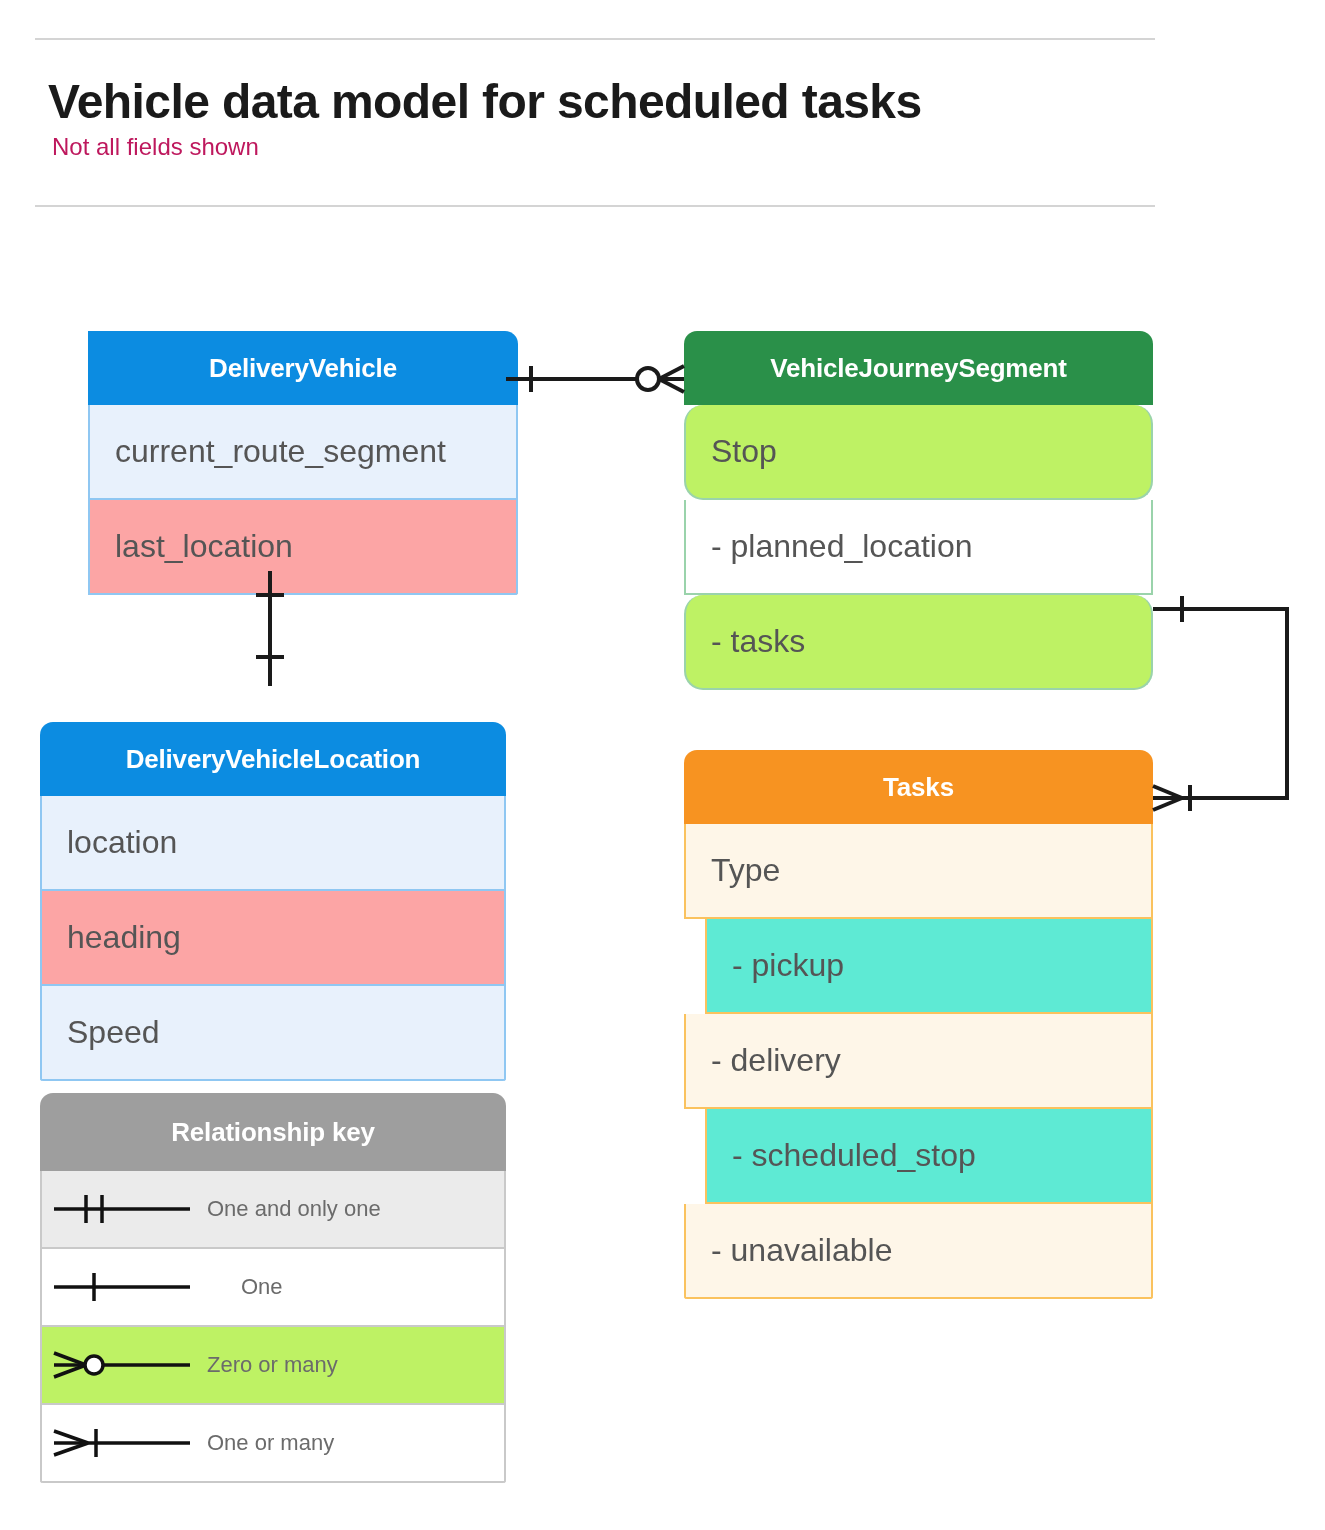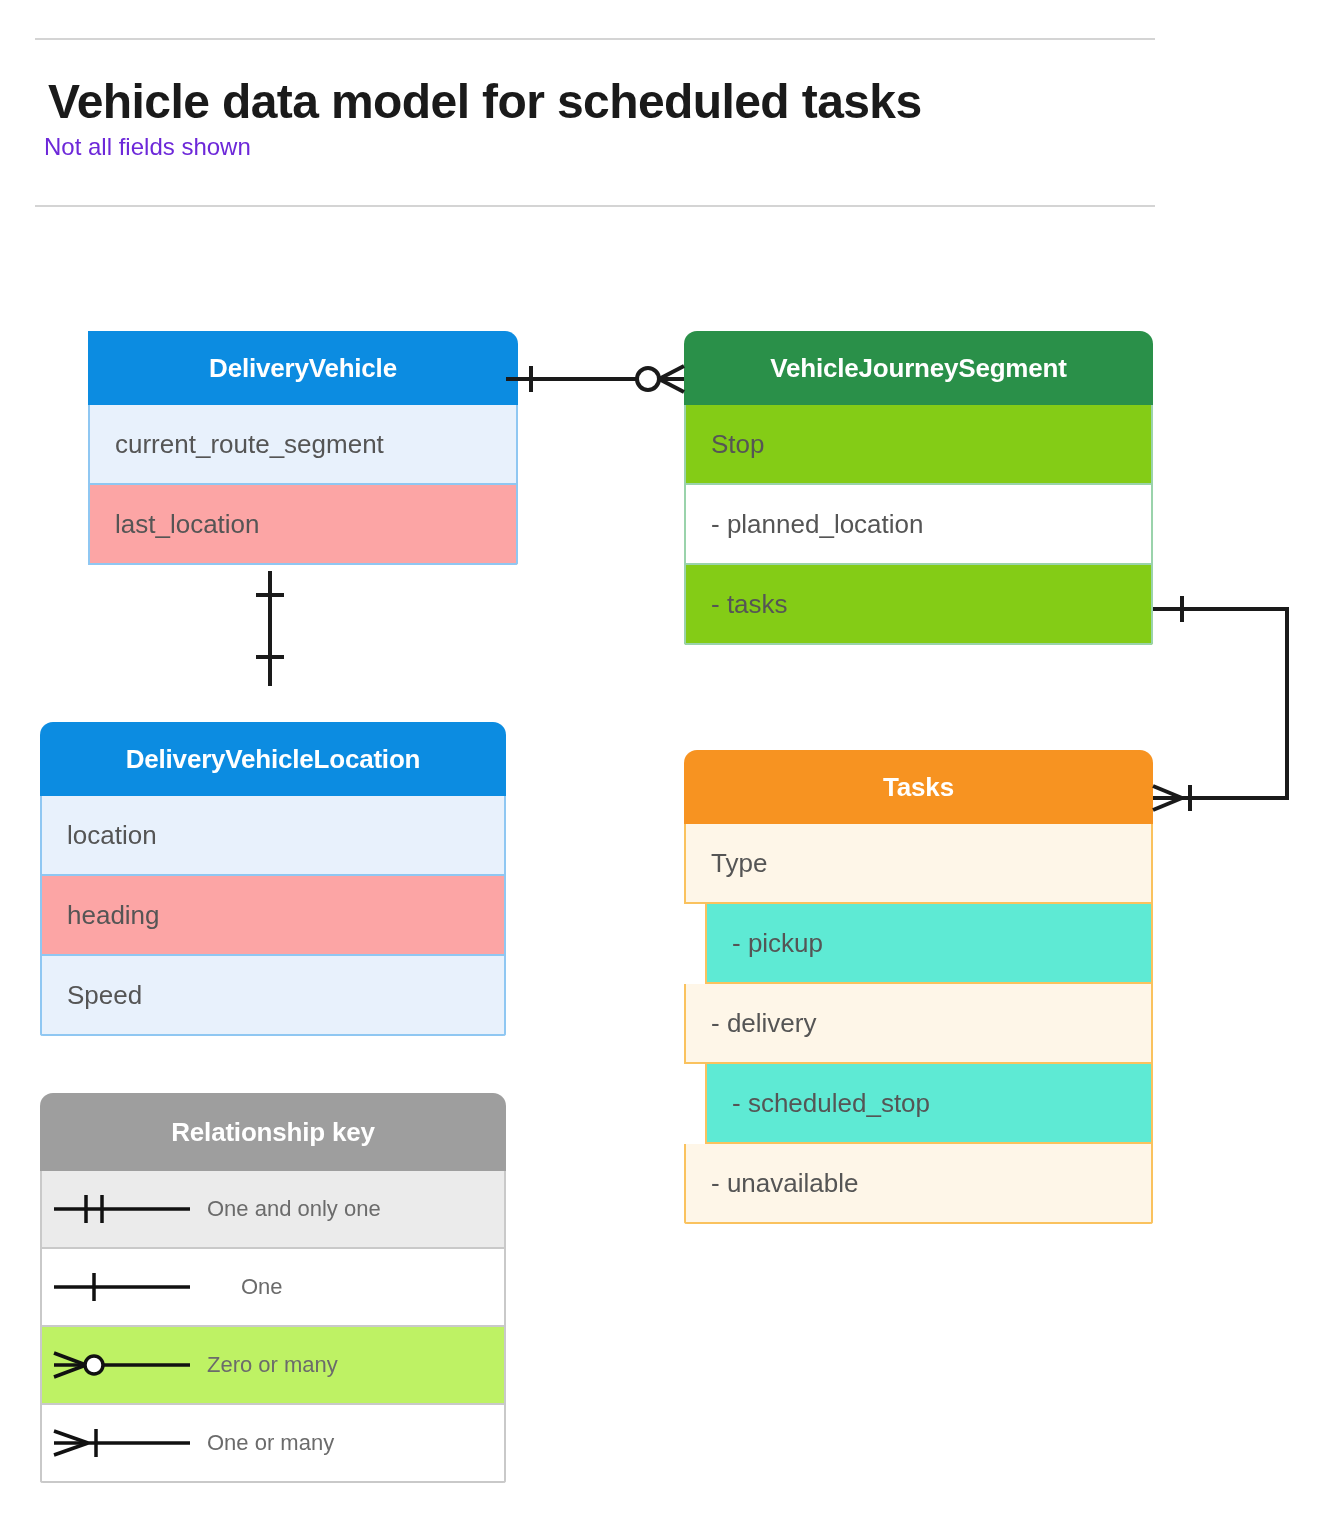--- a/index.html
+++ b/index.html
@@ -37,25 +37,25 @@
     font-size: 48px;
     font-weight: bold;
     letter-spacing: -0.6px;
     color: #1a1a1a;
     line-height: 1.15;
     white-space: nowrap;
   }
 
   #page-subtitle {
     position: absolute;
-    left: 44px;
+    left: 52px;
     top: 133px;
     font-size: 24px;
     font-weight: normal;
-    color: #6d28d9;
+    color: #be185d;
     white-space: nowrap;
   }
 
   
   .entity {
     position: absolute;
     border-radius: 13px 13px 3px 3px;
     overflow: hidden;
   }
 
@@ -66,41 +66,41 @@
     justify-content: center;
     color: #ffffff;
     font-size: 26px;
     font-weight: bold;
     letter-spacing: -0.2px;
   }
 
   .entity-rows { display: block; }
 
   .entity-row {
-    height: 80px;
+    height: 95px;
     display: flex;
     align-items: center;
     padding-left: 25px;
-    font-size: 26px;
+    font-size: 32px;
     color: #555555;
     border-style: solid;
     border-width: 0 2px 2px 2px;
   }
   .entity-row:first-child { border-top-width: 0; }
 
   
   .theme-blue .entity-header { background: #0c8ce1; }
   .theme-blue .entity-row    { border-color: #8fc7f2; }
   .theme-blue .entity-row.alt  { background: #e8f1fc; }
   .theme-blue .entity-row.plain{ background: #fca5a5; text-align: center; }
 
   
   .theme-green .entity-header { background: #2a9049; }
   .theme-green .entity-row    { border-color: #9ad3ab; }
-  .theme-green .entity-row.alt  { background: #84cc16; }
+  .theme-green .entity-row.alt  { background: #bef264; border-radius: 19px; }
   .theme-green .entity-row.plain{ background: #ffffff; }
 
   
   .theme-orange .entity-header { background: #f79321; }
   .theme-orange .entity-row    { border-color: #fac25e; }
   .theme-orange .entity-row.alt  { background: #fef6e8; }
   .theme-orange .entity-row.plain{ background: #5eead4; margin-left: 21px; }
 
   
   .theme-gray .entity-header { background: #9e9e9e; }

